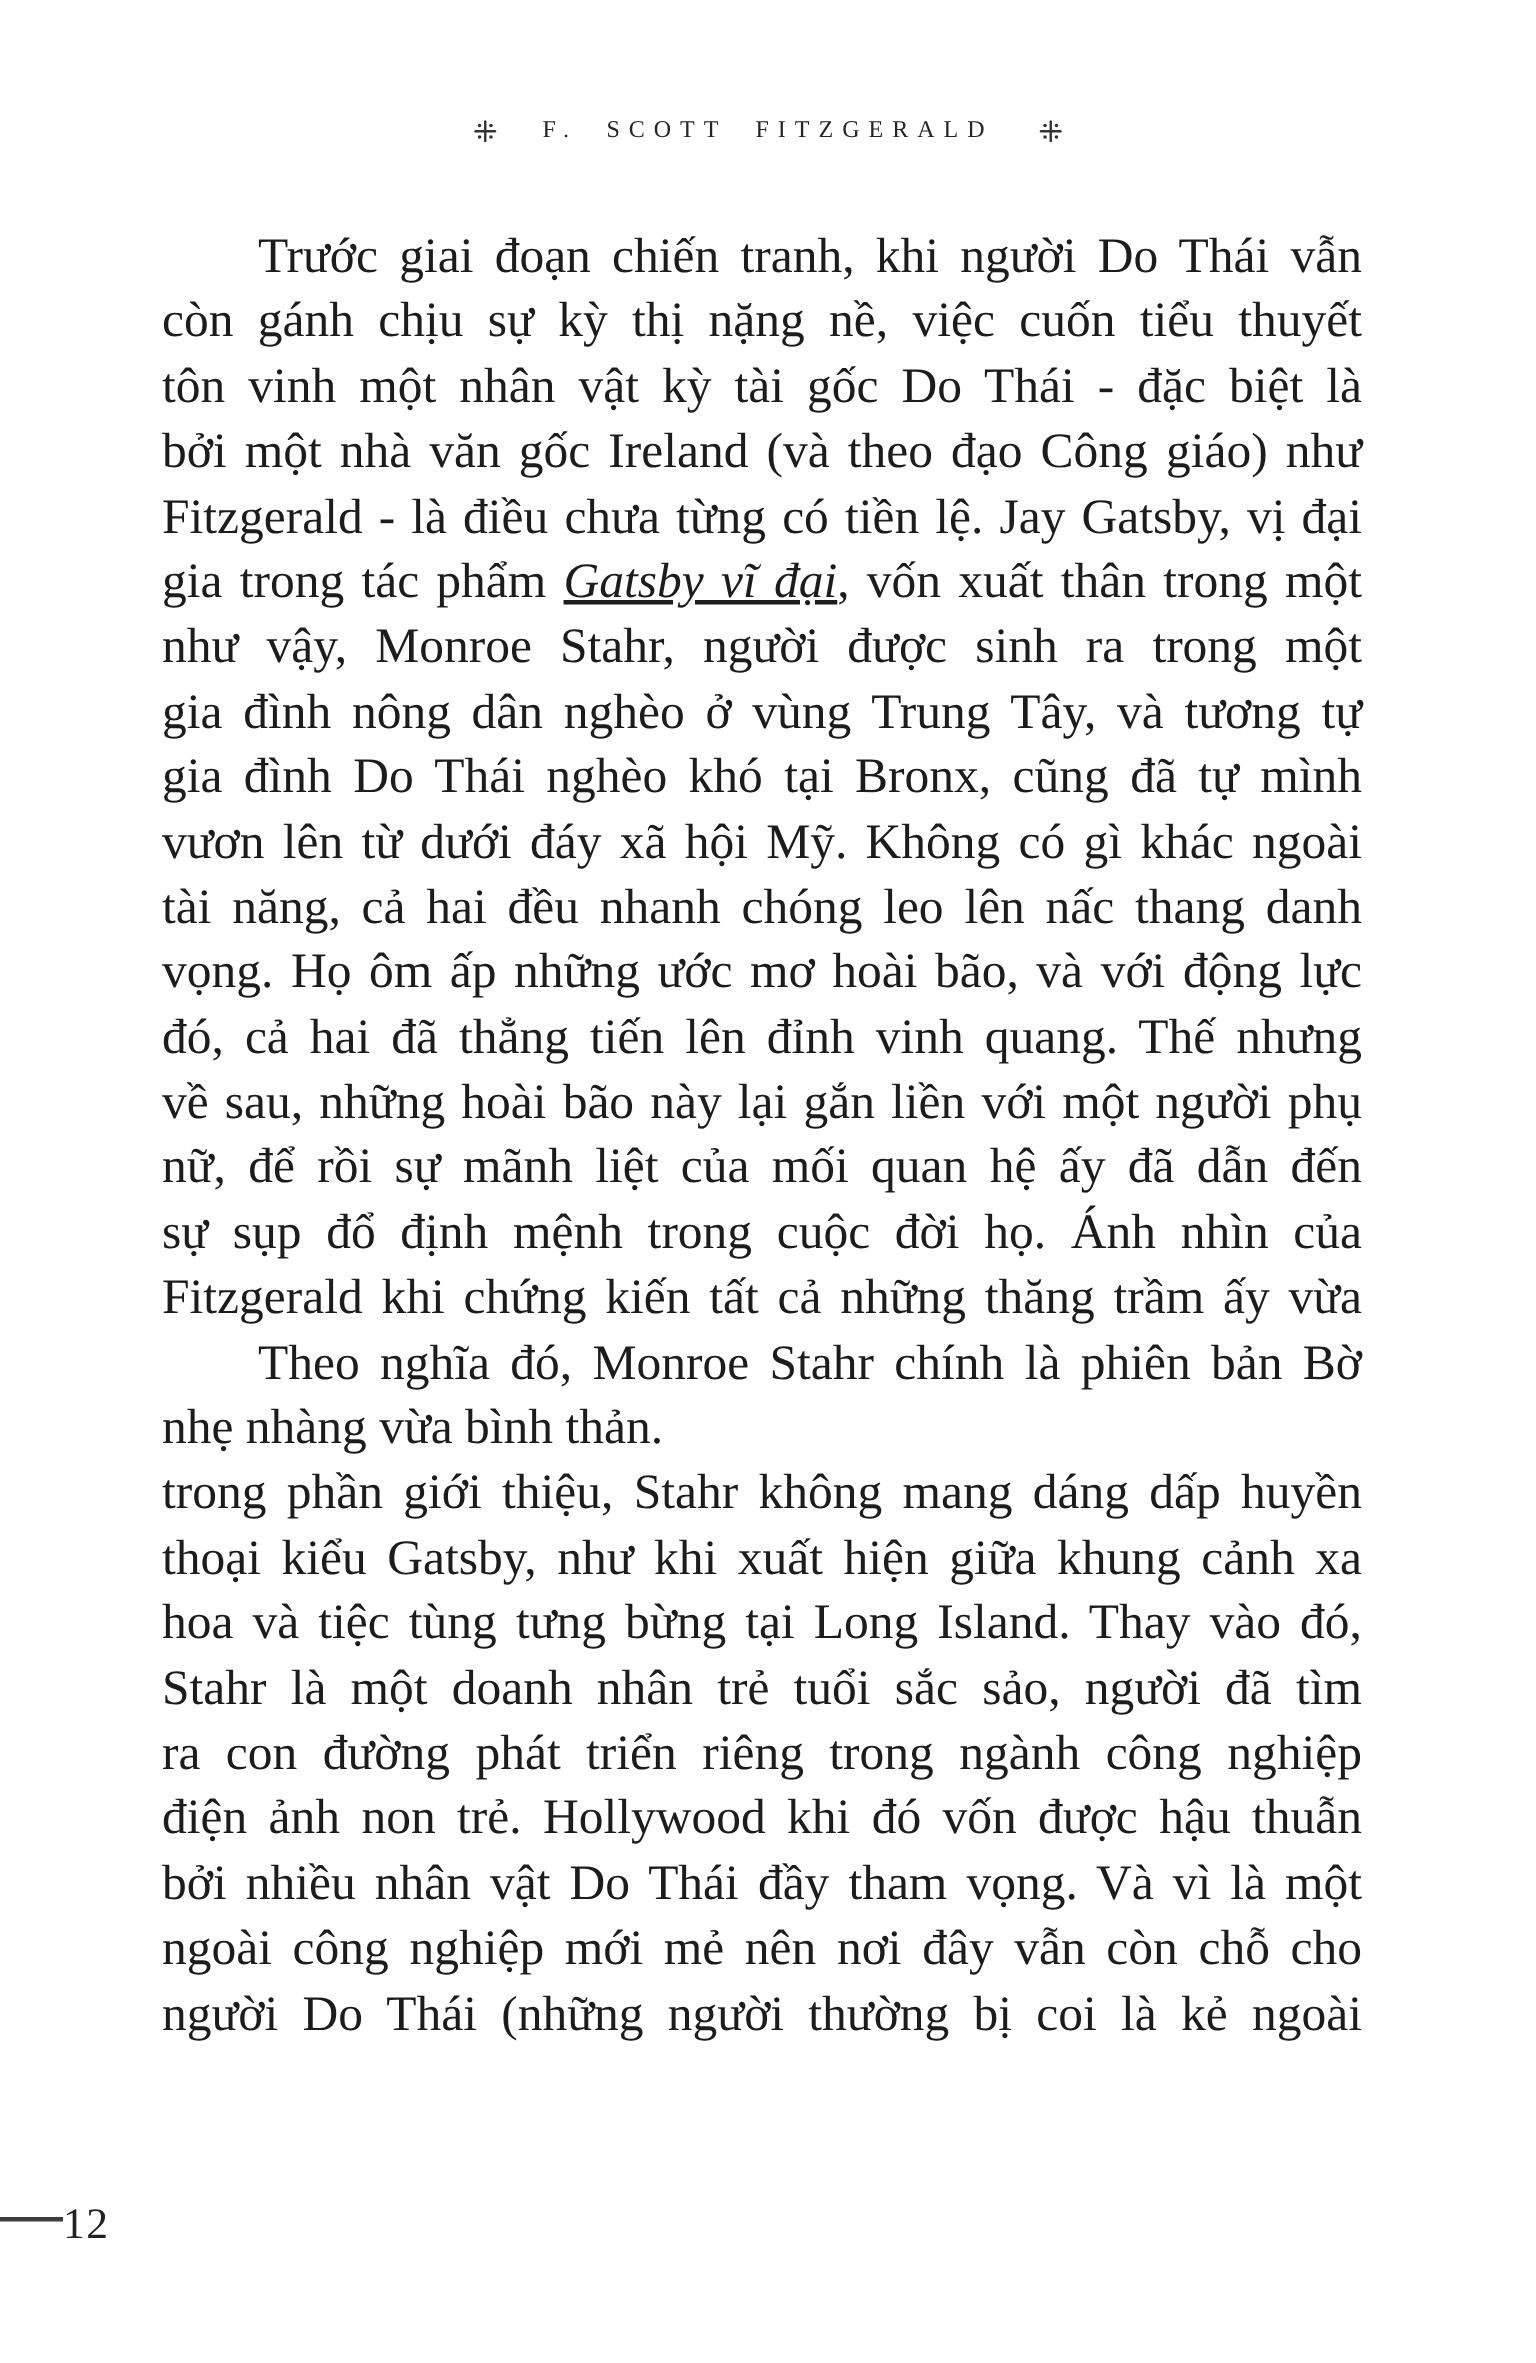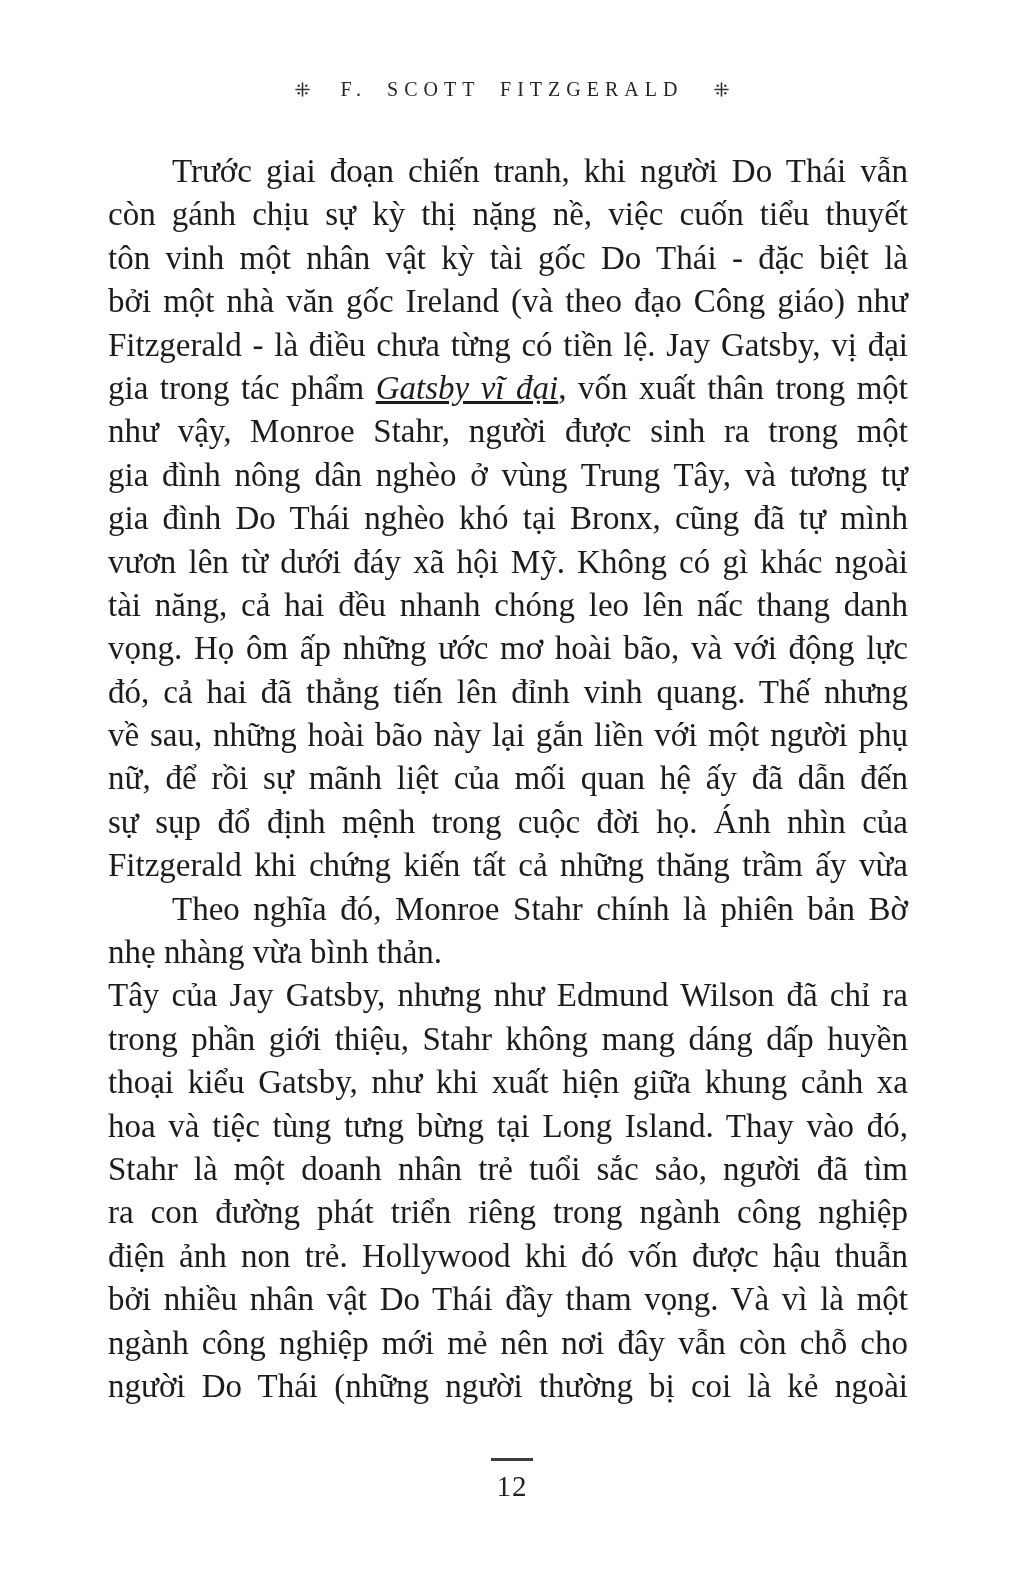--- a/index.html
+++ b/index.html
@@ -21,21 +21,21 @@
     position: absolute;
     top: 78px;
     left: 0;
     width: 1024px;
     display: flex;
     justify-content: center;
     align-items: center;
     gap: 30px;
   }
   .head-title {
-    font-size: 20px;
+    font-size: 16px;
     letter-spacing: 6px;
     word-spacing: 9px;
     color: #252525;
     white-space: nowrap;
   }
   .ornament { display: inline-flex; align-items: center; }
   .ornament svg { display: block; }
   
   .text-block {
     position: absolute;
@@ -55,21 +55,20 @@
   .line.flush { text-align-last: left; }
   .line.indent { text-indent: 64px; }
   .line em { font-style: italic; text-decoration: underline; }
   
   .page-footer {
     position: absolute;
     left: 0;
     width: 1024px;
     top: 1458px;
     display: flex;
-    flex-direction: column;
     align-items: center;
   }
   .footer-rule {
     width: 42px;
     height: 3px;
     background: #3d3d3d;
   }
   .page-number {
     margin-top: 9px;
     font-size: 29px;
@@ -127,29 +126,28 @@
       <div class="line"><span>vươn lên từ dưới đáy xã hội Mỹ. Không có gì khác ngoài</span></div>
       <div class="line"><span>tài năng, cả hai đều nhanh chóng leo lên nấc thang danh</span></div>
       <div class="line"><span>vọng. Họ ôm ấp những ước mơ hoài bão, và với động lực</span></div>
       <div class="line"><span>đó, cả hai đã thẳng tiến lên đỉnh vinh quang. Thế nhưng</span></div>
       <div class="line"><span>về sau, những hoài bão này lại gắn liền với một người phụ</span></div>
       <div class="line"><span>nữ, để rồi sự mãnh liệt của mối quan hệ ấy đã dẫn đến</span></div>
       <div class="line"><span>sự sụp đổ định mệnh trong cuộc đời họ. Ánh nhìn của</span></div>
       <div class="line"><span>Fitzgerald khi chứng kiến tất cả những thăng trầm ấy vừa</span></div>
       <div class="line indent"><span>Theo nghĩa đó, Monroe Stahr chính là phiên bản Bờ</span></div>
       <div class="line flush"><span>nhẹ nhàng vừa bình thản.</span></div>
-      <div class="line"><span>Tây của Jay Gatsby, nhưng như Edmund Wilson đã chỉ ra</span></div>
       <div class="line"><span>trong phần giới thiệu, Stahr không mang dáng dấp huyền</span></div>
       <div class="line"><span>thoại kiểu Gatsby, như khi xuất hiện giữa khung cảnh xa</span></div>
       <div class="line"><span>hoa và tiệc tùng tưng bừng tại Long Island. Thay vào đó,</span></div>
       <div class="line"><span>Stahr là một doanh nhân trẻ tuổi sắc sảo, người đã tìm</span></div>
       <div class="line"><span>ra con đường phát triển riêng trong ngành công nghiệp</span></div>
       <div class="line"><span>điện ảnh non trẻ. Hollywood khi đó vốn được hậu thuẫn</span></div>
       <div class="line"><span>bởi nhiều nhân vật Do Thái đầy tham vọng. Và vì là một</span></div>
-      <div class="line"><span>ngành công nghiệp mới mẻ nên nơi đây vẫn còn chỗ cho</span></div>
+      <div class="line"><span>ngoài công nghiệp mới mẻ nên nơi đây vẫn còn chỗ cho</span></div>
       <div class="line"><span>người Do Thái (những người thường bị coi là kẻ ngoài</span></div>
     </main>
 
   <footer class="page-footer">
     <div class="footer-rule"></div>
     <div class="page-number">12</div>
   </footer>
 
 </div>
 

